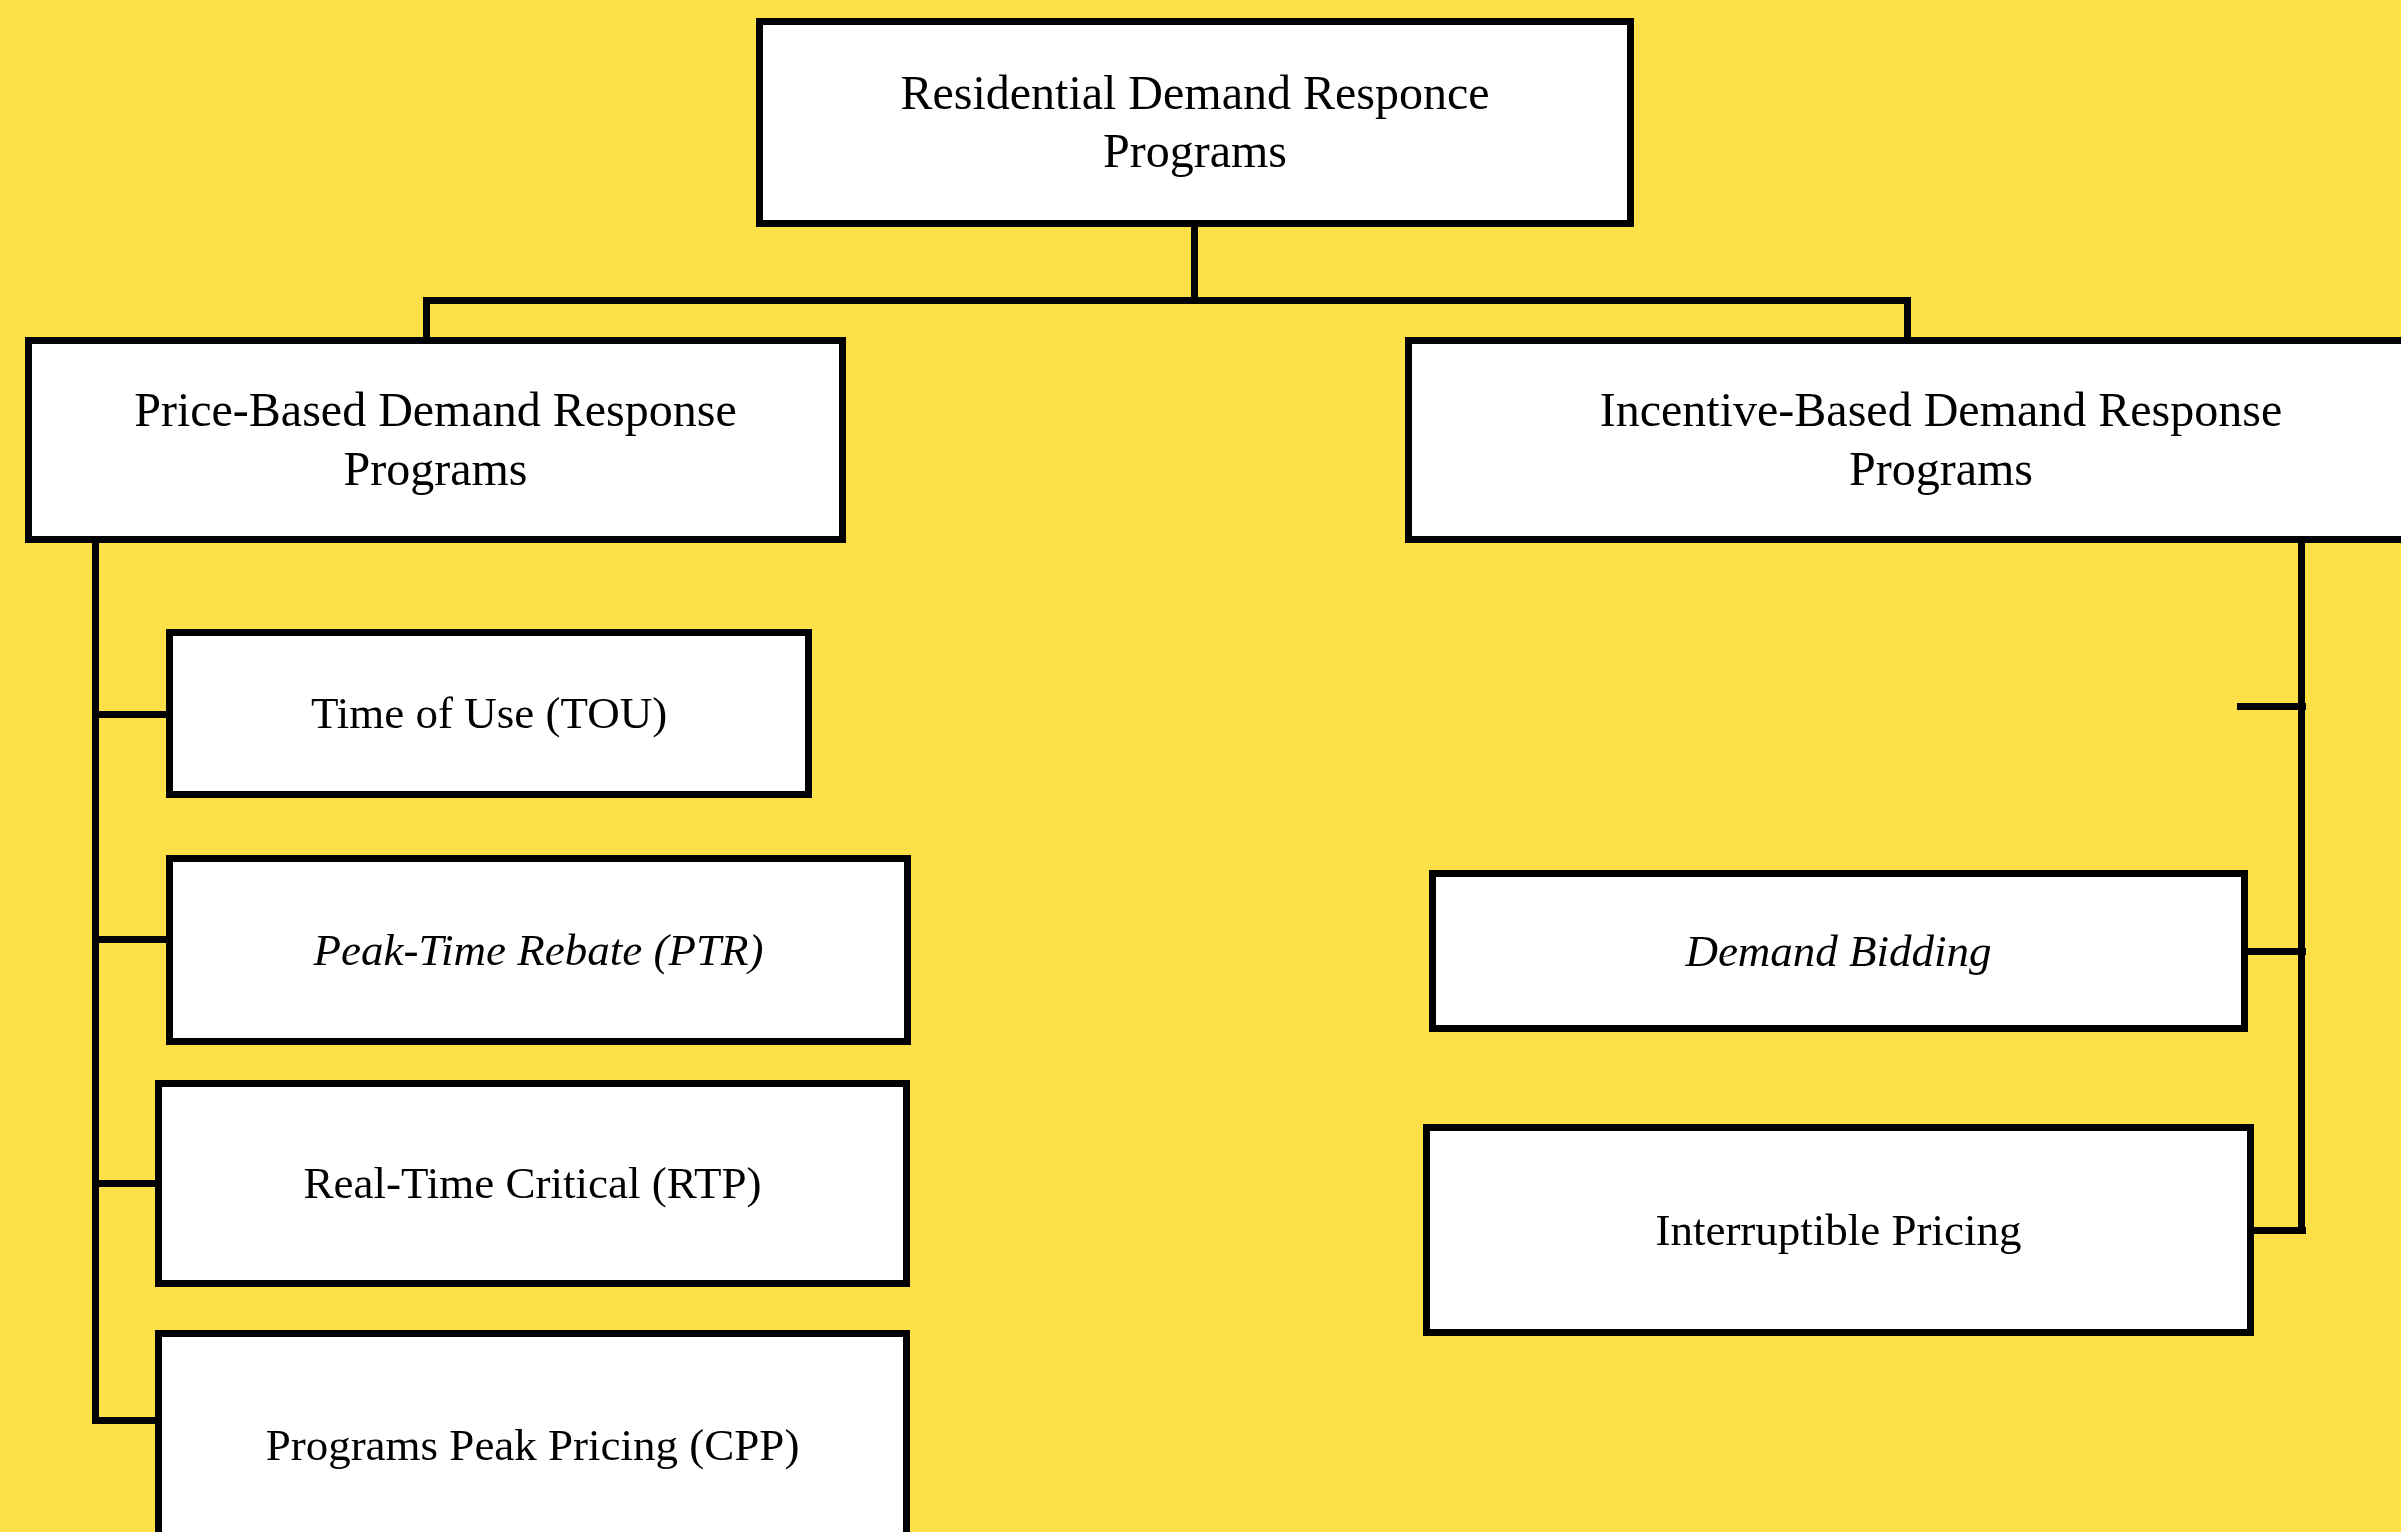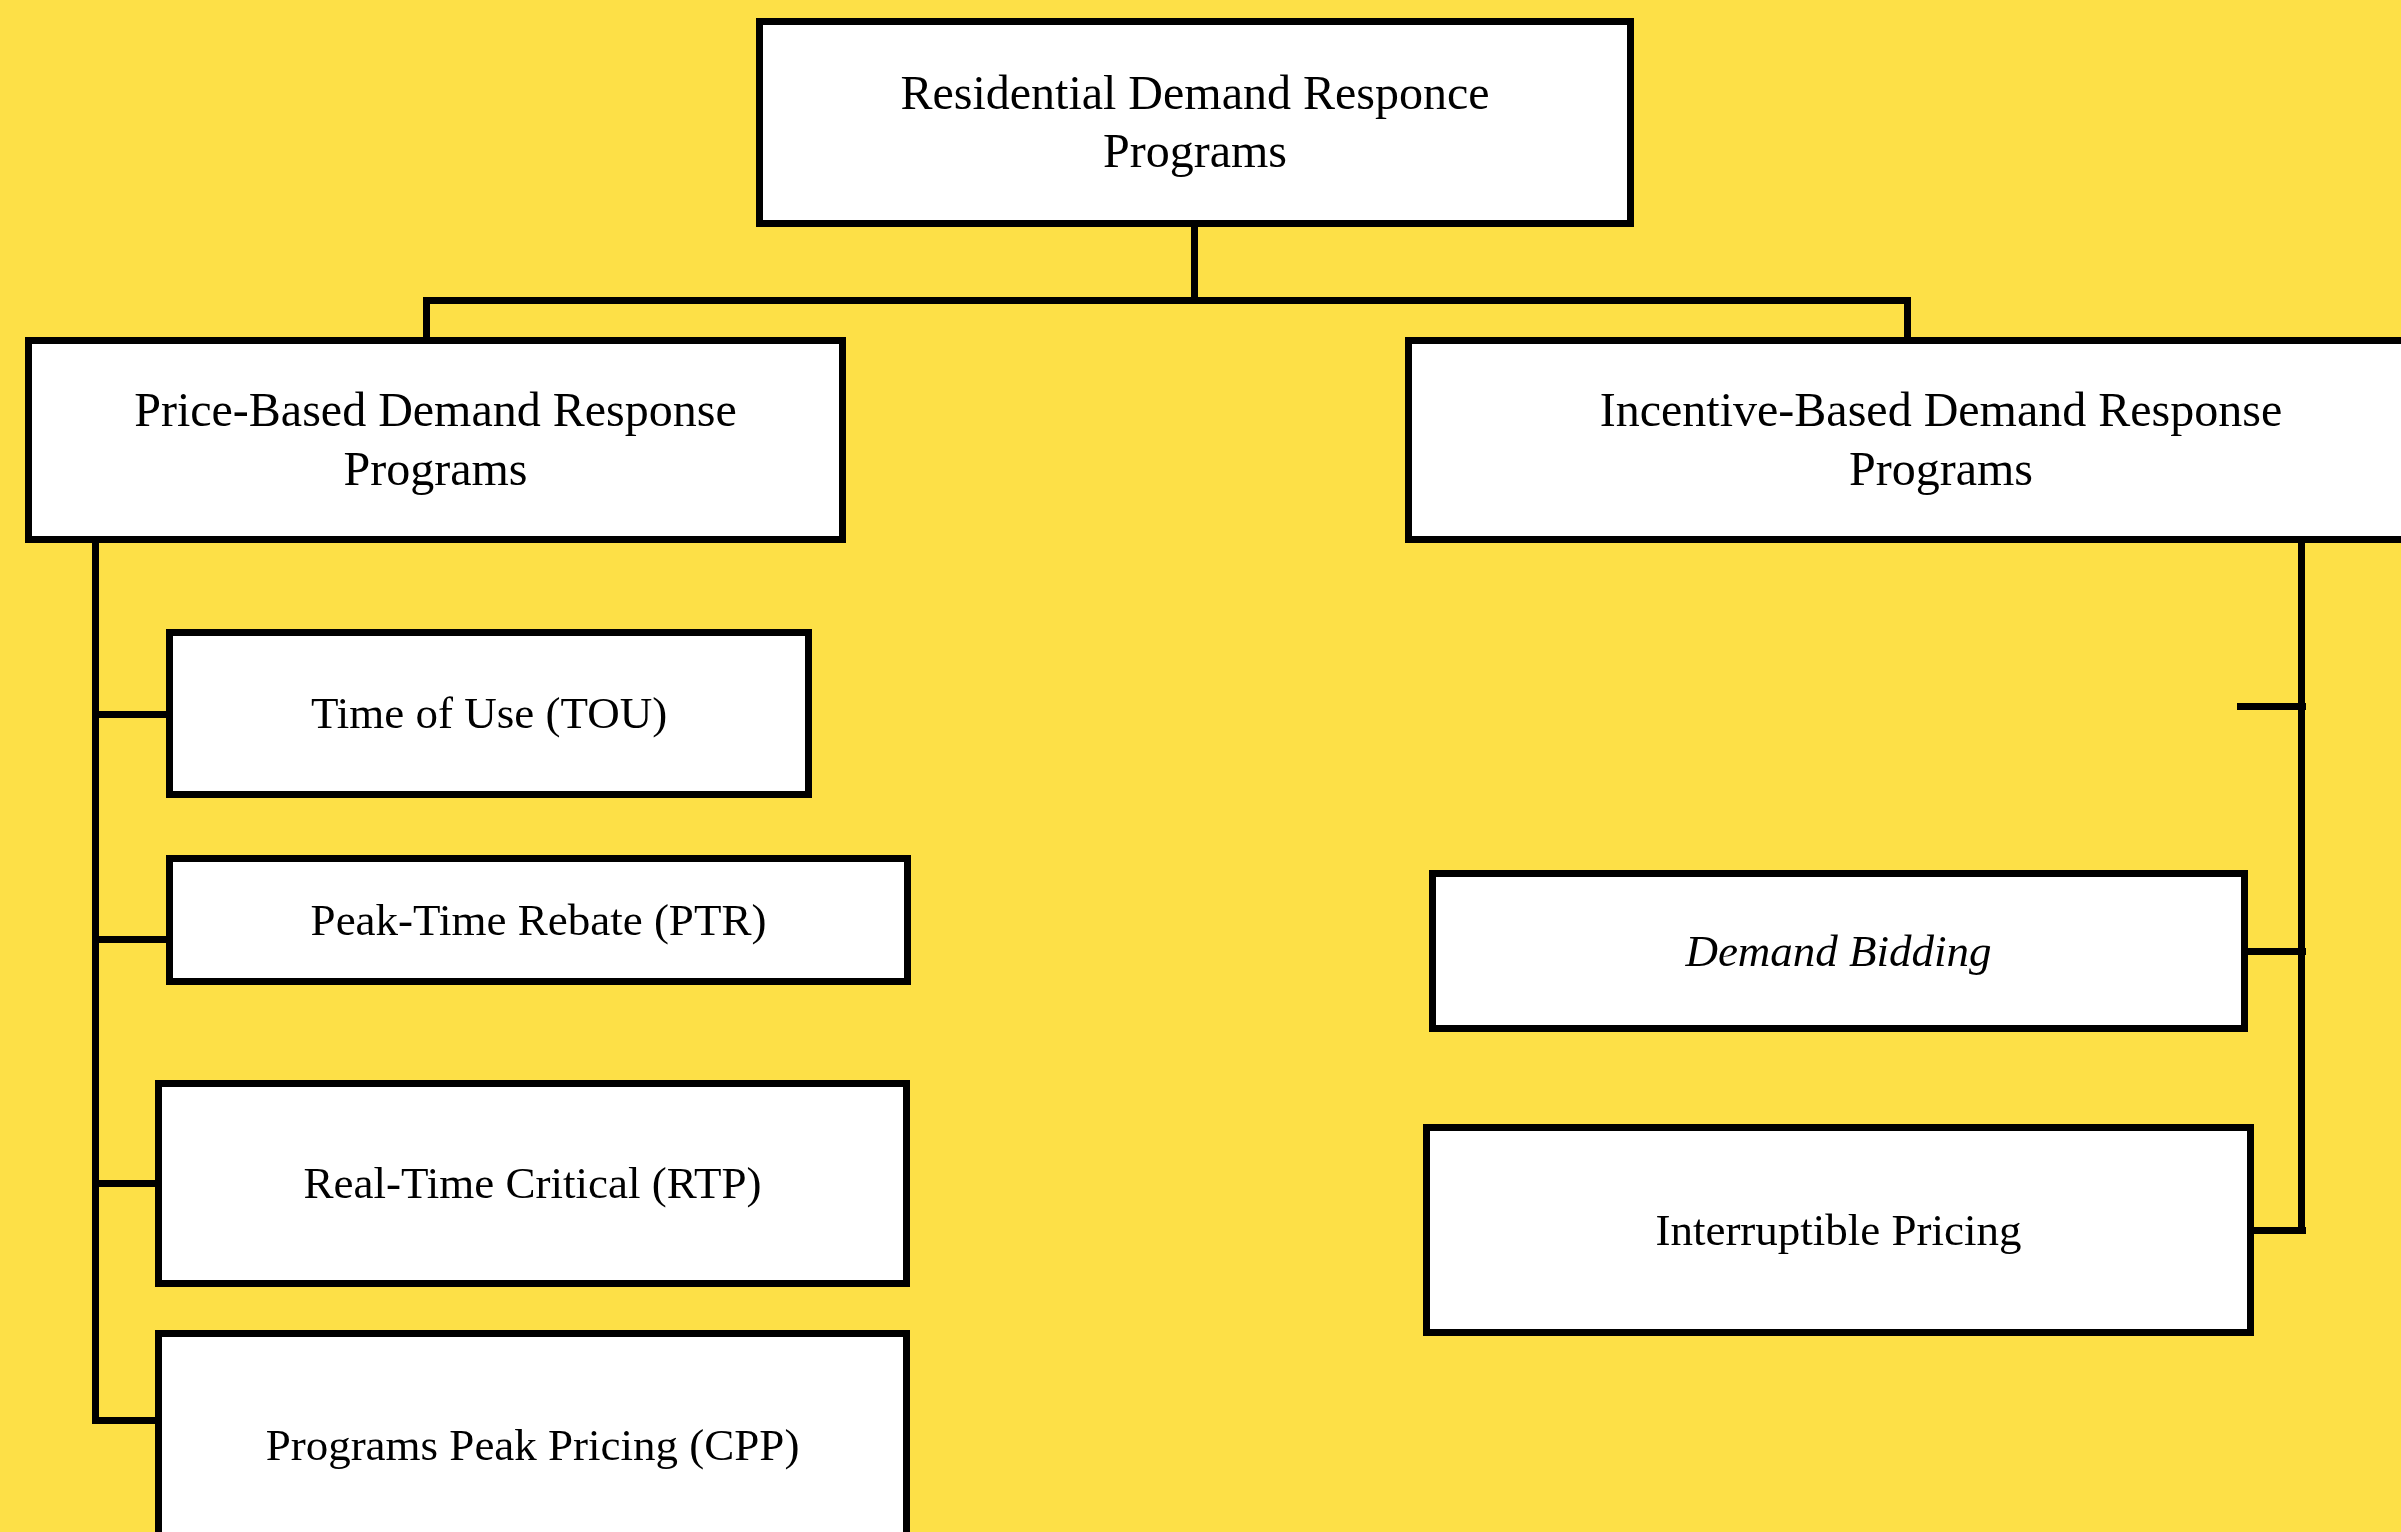--- a/index.html
+++ b/index.html
@@ -34,21 +34,21 @@
     width: 100%;
     white-space: pre-line;
   }
 
   
   #node-root      { left: 756px;  top: 17.7px;   width: 878px; height: 209px; font-size: 48px; }
   #node-price     { left: 13px;   top: 337px;  width: 821px; height: 206px; font-size: 48px; margin-left: 12px; }
   #node-incentive { left: 1405px; top: 337px;  width: 1072px; height: 206px; font-size: 48px; }
 
   #node-tou  { left: 166px; top: 629px;  width: 646px; height: 169px; font-size: 45px; }
-  #node-ptr  { left: 166px; top: 855px; width: 745px; height: 130px; font-size: 45px; }
+  #node-ptr  { left: 166px; top: 855px; width: 745px; height: 190px; font-size: 45px; font-style: italic; }
   #node-rtp  { left: 155px; top: 1080px; width: 755px; height: 207px; font-size: 45px; }
   #node-cpp  { left: 155px; top: 1330px; width: 755px; height: 231px; font-size: 45px; }
 
   #node-dlp  { left: 1434px; top: 625px;  width: 814px; height: 162px; font-size: 45px; }
   #node-db   { left: 1429px; top: 870px; width: 819px; height: 162px; font-size: 45px; font-style: italic; }
   #node-ip   { left: 1423px; top: 1124px; width: 831px; height: 212px; font-size: 45px; }
 
   
   .conn {
     position: absolute;

